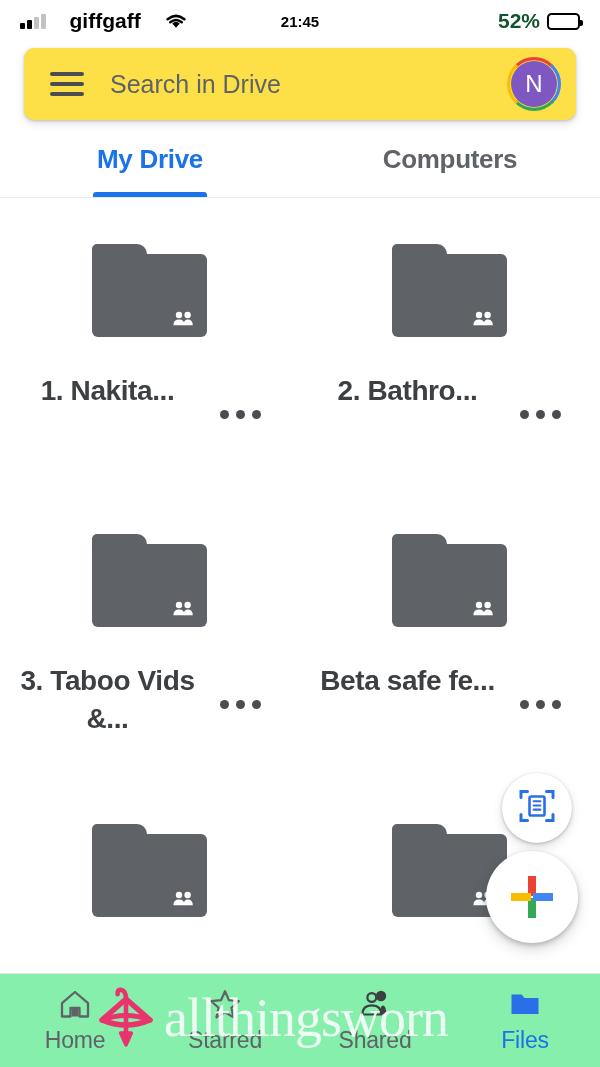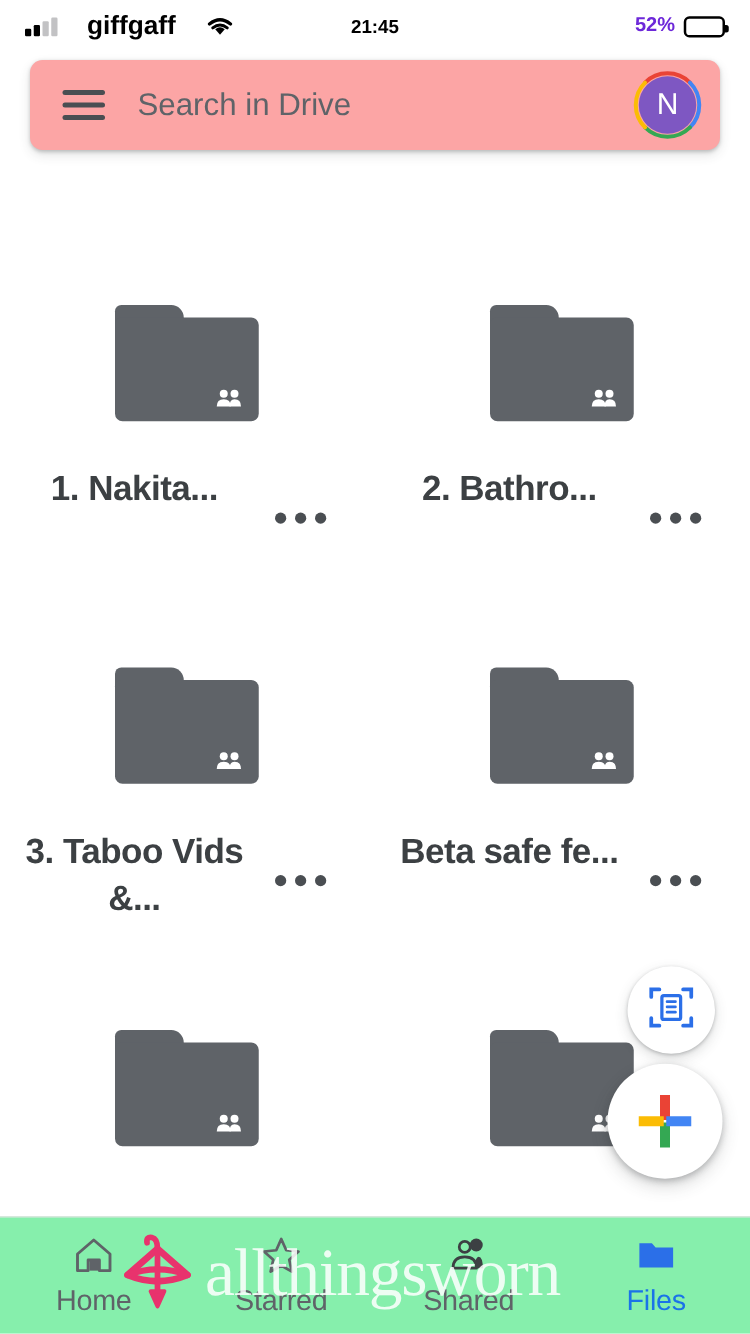--- a/index.html
+++ b/index.html
@@ -21,35 +21,35 @@
     font-size:15px; font-weight:bold; color:#000; letter-spacing:0px; }
   .sb-right { display:flex; align-items:center; gap:7px; margin-left:auto; z-index:2; }
   .carrier { font-size:21px; font-weight:bold; color:#000; }
   .bars { display:flex; align-items:flex-end; gap:2.5px; height:15px; }
   .bars i { display:block; width:4.5px; border-radius:1px; background:#000; }
   .bars i:nth-child(1){ height:6px; }
   .bars i:nth-child(2){ height:9px; }
   .bars i:nth-child(3){ height:12px; background:#c2c2c4; }
   .bars i:nth-child(4){ height:15px; background:#c2c2c4; }
   .wifi { width:22px; height:16px; position:relative; }
-  .battpct { font-size:16px; font-weight:bold; color:#6d28d9; }
+  .battpct { font-size:21px; font-weight:bold; color:#14532d; }
   .batt {
     width:33px; height:17px; border:2px solid #000; border-radius:4.5px;
     position:relative; padding:1.5px;
   }
   .batt::after {
     content:""; position:absolute; right:-4.5px; top:5px;
     width:2.5px; height:6px; background:#000; border-radius:0 2px 2px 0;
   }
   .batt .fill { height:100%; background:#000; border-radius:2px; }
 
   
   .searchwrap { position:absolute; top:48px; left:24px; width:552px; height:72px; }
   .searchbar {
-    width:100%; height:100%; background:#fca5a5; border-radius:10px;
+    width:100%; height:100%; background:#fde047; border-radius:10px;
     box-shadow:0 1px 3px rgba(60,64,67,.26), 0 4px 9px rgba(60,64,67,.14);
     display:flex; align-items:center; padding:0 14px 0 26px;
   }
   .hamburger { width:34px; height:24px; display:flex; flex-direction:column;
     justify-content:space-between; flex:0 0 auto; cursor:pointer; }
   .hamburger span { display:block; height:3.6px; width:100%; background:#4a4e52; border-radius:2px; }
   .searchtext { flex:1; margin-left:26px; font-size:25px; color:#5f6368; font-weight:500; }
   .avatar { position:relative; width:56px; height:56px; flex:0 0 auto; cursor:pointer; }
   .avatar .ring { position:absolute; inset:0; border-radius:50%; }
   .avatar .inner {
@@ -188,20 +188,30 @@
             <path d="M28 2.6 A25.4 25.4 0 0 1 53.4 28" stroke="#4285f4" stroke-width="3.2" fill="none" stroke-linecap="round" transform="rotate(45 28 28)"></path>
             <path d="M28 2.6 A25.4 25.4 0 0 1 53.4 28" stroke="#34a853" stroke-width="3.2" fill="none" stroke-linecap="round" transform="rotate(135 28 28)"></path>
             <path d="M28 2.6 A25.4 25.4 0 0 1 53.4 28" stroke="#fbbc04" stroke-width="3.2" fill="none" stroke-linecap="round" transform="rotate(225 28 28)"></path>
           </svg>
         </span>
         <span class="inner">N</span>
       </span>
     </div>
   </div>
 
+  <div class="tabs">
+    <div class="tab active">
+      <span class="lbl">My Drive</span>
+      <span class="bar"></span>
+    </div>
+    <div class="tab">
+      <span class="lbl">Computers</span>
+
+    </div>
+  </div>
 
   <div class="grid">
 
     <div class="row">
       <div class="cell">
         <div class="folder">
           <span class="tab-top"></span>
             <span class="body"></span>
           <span class="people">
             <svg width="24" height="15" viewBox="0 0 24 15">

